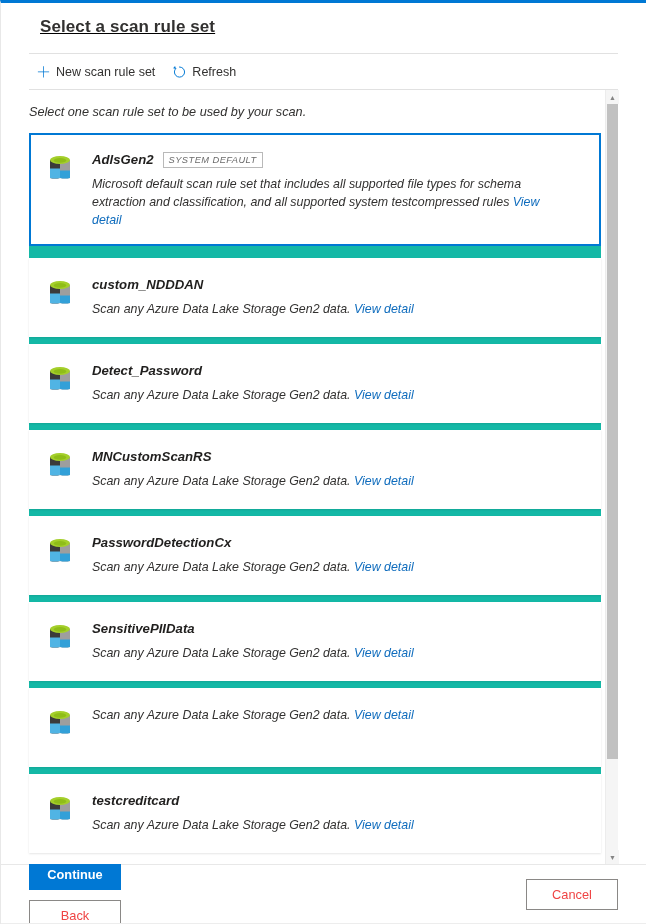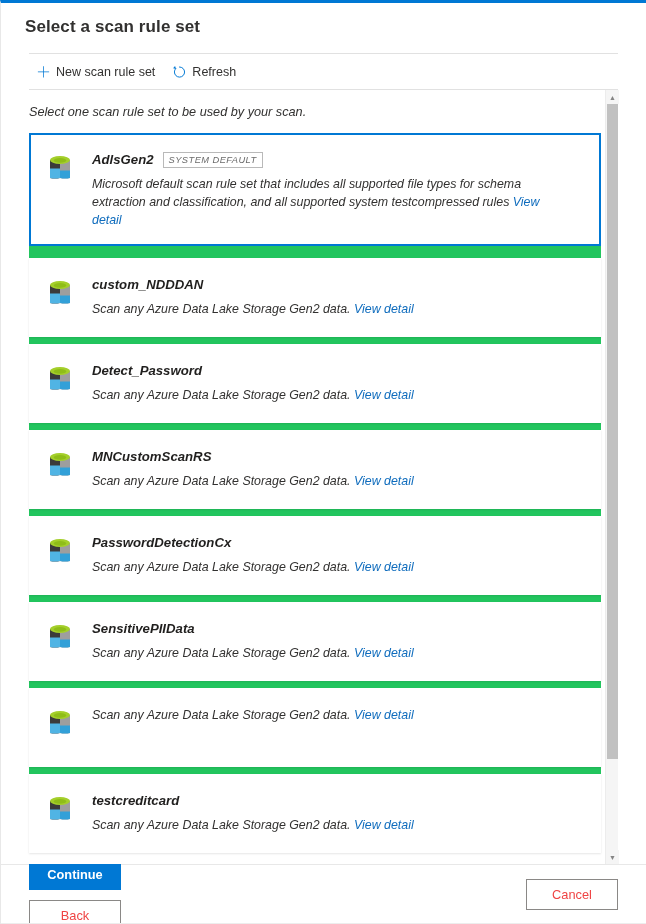--- a/index.html
+++ b/index.html
@@ -19,21 +19,22 @@
     background: #ffffff;
     border-top: 3px solid #0078d4;
     border-left: 1px solid #e8e8e8;
     display: flex;
     flex-direction: column;
   }
 
   
   .panel-header {
     flex: 0 0 auto;
-    padding: 12px 28px 0 24px;
+    padding: 12px 28px 0 39px;
+    text-decoration: underline;
   }
   .panel-title {
     font-size: 17px;
     color: #323130;
     font-weight: 600;
     letter-spacing: .1px;
     line-height: 24px;
     padding-bottom: 14px;
   }
   .header-rule {
@@ -96,21 +97,21 @@
     overflow: hidden;
   }
   .intro-text {
     font-size: 12.7px;
     color: #323130;
     padding: 14px 0 12px 28px;
     line-height: 17px;
   }
 
   .list-area {
-    background: #22c55e;
+    background: #14b8a6;
     padding: 0 0 0 0;
     margin-left: 28px;
     margin-right: 6px;
   }
 
   
   .card {
     position: relative;
     background: #ffffff;
     display: flex;

